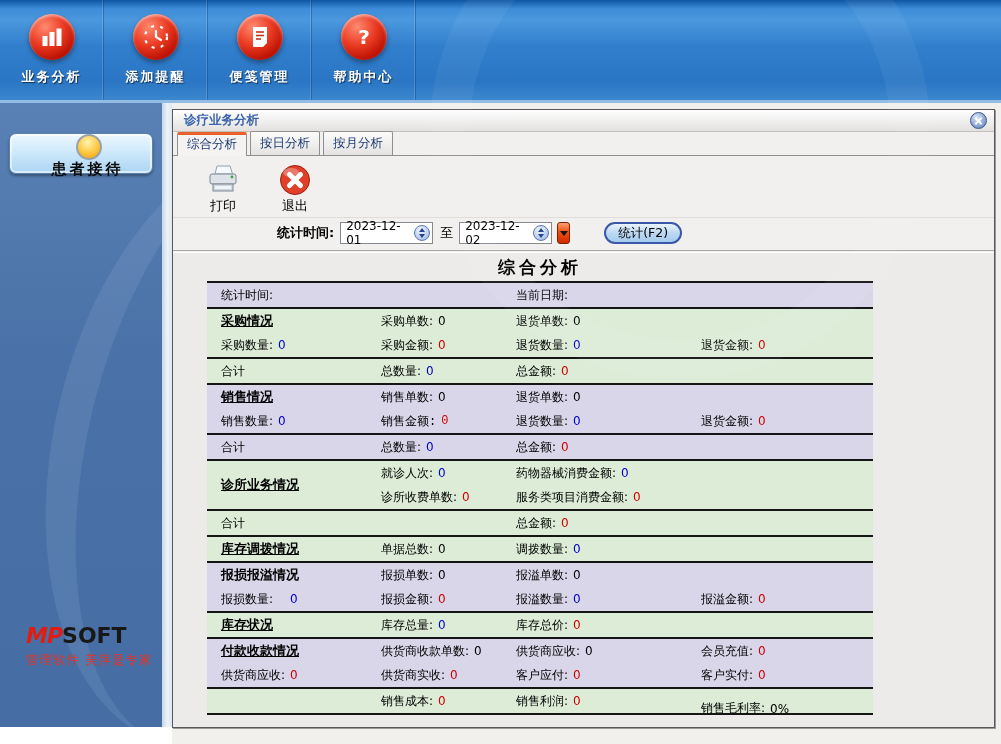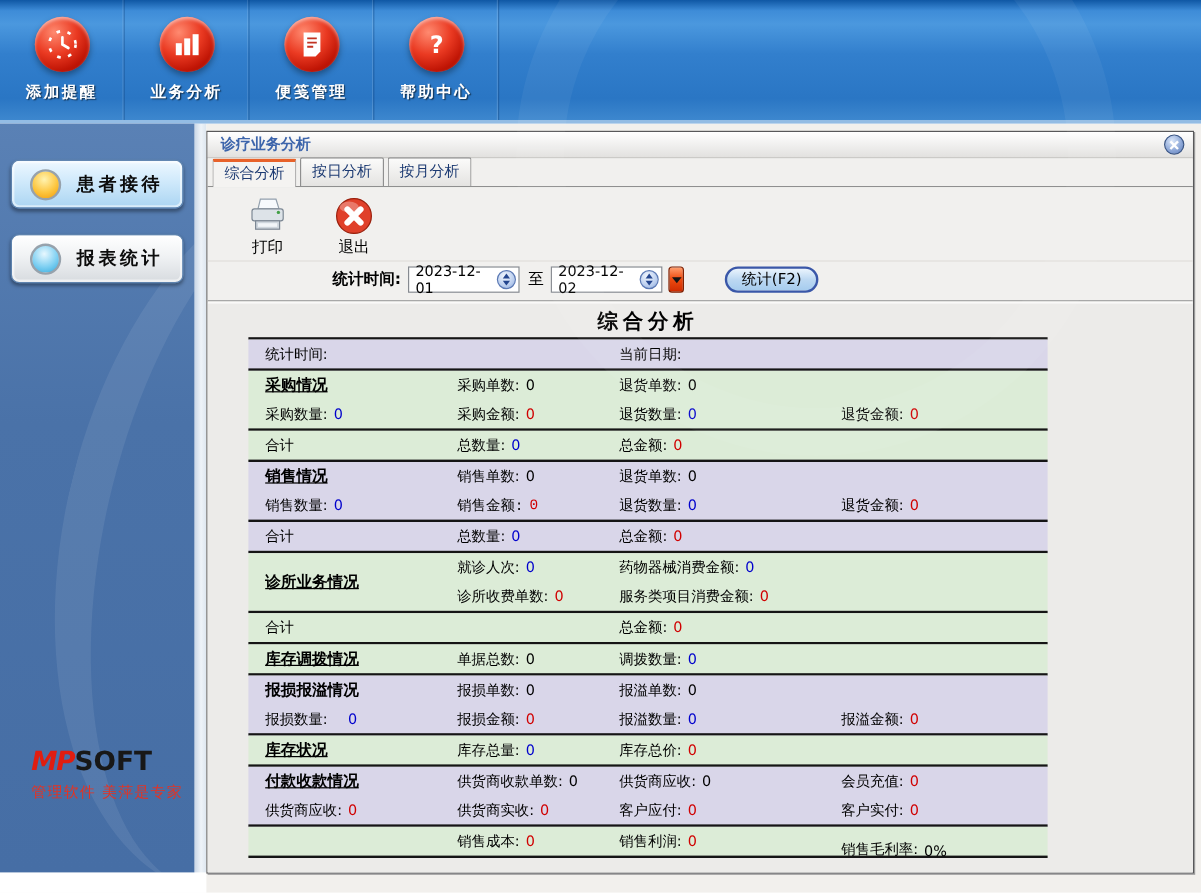--- a/index.html
+++ b/index.html
@@ -28,21 +28,21 @@
   
   .sidebar{width:162px;height:624px;position:relative;overflow:hidden;
     background:linear-gradient(180deg,#5a81b5,#4a72a8 40%,#466ea5);}
   .sidebar::before{content:"";position:absolute;left:55px;top:30px;width:340px;height:620px;
     border-radius:50%;border-left:34px solid rgba(255,255,255,.08);transform:rotate(14deg);}
   .side-nav{padding-top:30px;position:relative;}
   .side-btn{width:144px;height:41px;margin:0 auto 21px;border-radius:7px;border:1px solid #5d82ad;
     background:linear-gradient(180deg,#ffffff,#f0f2f4 45%,#d7dbdf);
     box-shadow:0 0 0 2px rgba(255,255,255,.55) inset,0 2px 3px rgba(0,0,0,.35);
     display:flex;align-items:center;cursor:pointer;}
-  .side-btn.active{background:linear-gradient(180deg,#eef8ff,#cfe9fb 45%,#abd5f2);}
+  .side-btn.active{background:linear-gradient(180deg,#eef8ff,#cfe9fb 45%,#abd5f2);flex-direction:column;}
   .side-orb{width:26px;height:26px;border-radius:50%;margin-left:15px;border:2px solid #97a2ac;flex:none;}
   .orb-orange{background:radial-gradient(circle at 45% 30%,#fff3b0,#fdc63f 55%,#f09a07);}
   .orb-blue{background:radial-gradient(circle at 45% 30%,#e8f8ff,#7fd0f2 55%,#30a8dd);}
   .side-label{margin-left:13px;font-size:15px;font-weight:bold;color:#0c0c0c;letter-spacing:3px;white-space:nowrap;}
   .logo{position:absolute;left:26px;top:520px;}
   .logo-mp{color:#e01d10;font-weight:bold;font-style:italic;font-size:22px;letter-spacing:-1px;}
   .logo-soft{color:#181818;font-weight:bold;font-size:22px;}
   .logo-tag{color:#e23425;font-size:12.5px;margin-top:4px;letter-spacing:1px;white-space:nowrap;}
 
   .divider{width:10px;height:624px;background:linear-gradient(90deg,#c9d6e6,#eef3f8 55%,#dde6ef);}
@@ -104,36 +104,36 @@
   .lbl.section{font-weight:bold;text-decoration:underline;font-size:13px;}
   .lbl.section-plain{font-weight:bold;font-size:13px;}
   .val{margin-left:5px;} .v-blue{color:#0000cc;} .v-red{color:#d00000;} .v-black{color:#000;}
 </style>
 </head>
 <body>
 
 <div class="toolbar" id="top-toolbar">
     <div class="tb-item">
       <div class="tb-icon">
-        <svg width="30" height="30" viewBox="0 0 30 30">
-          <circle cx="15" cy="15" r="11" fill="none" stroke="#fff" stroke-width="2.2" stroke-dasharray="3 6.3"></circle>
-          <path d="M15 9v6l5 3" fill="none" stroke="#fff" stroke-width="2.2" stroke-linecap="round"></path>
-        </svg>
-      </div>
-      <div class="tb-label">添加提醒</div>
-    </div>
-    <div class="tb-item">
-      <div class="tb-icon">
         <svg width="26" height="26" viewBox="0 0 26 26">
           <rect x="3.5" y="12" width="5" height="10" fill="#fff"></rect>
           <rect x="10.5" y="8" width="5" height="14" fill="#fff"></rect>
           <rect x="17.5" y="4.5" width="5" height="17.5" fill="#fff"></rect>
         </svg>
       </div>
       <div class="tb-label">业务分析</div>
+    </div>
+    <div class="tb-item">
+      <div class="tb-icon">
+        <svg width="30" height="30" viewBox="0 0 30 30">
+          <circle cx="15" cy="15" r="11" fill="none" stroke="#fff" stroke-width="2.2" stroke-dasharray="3 6.3"></circle>
+          <path d="M15 9v6l5 3" fill="none" stroke="#fff" stroke-width="2.2" stroke-linecap="round"></path>
+        </svg>
+      </div>
+      <div class="tb-label">添加提醒</div>
     </div>
     <div class="tb-item">
       <div class="tb-icon">
         <svg width="26" height="26" viewBox="0 0 26 26">
           <path d="M6 3h14v16l-4 4H6z" fill="#fff"></path>
           <g stroke="#c23322" stroke-width="1.6">
             <line x1="9" y1="8" x2="17" y2="8"></line>
             <line x1="9" y1="11.5" x2="17" y2="11.5"></line>
             <line x1="9" y1="15" x2="14" y2="15"></line>
           </g>
@@ -150,24 +150,20 @@
       <div class="tb-label">帮助中心</div>
     </div>
   </div>
 
 <div class="main">
   <div class="sidebar">
     <div class="side-nav" id="sidebar-nav">
         <div class="side-btn active">
           <span class="side-orb orb-orange"></span>
           <span class="side-label">患者接待</span>
-        </div>
-        <div class="side-btn">
-          <span class="side-orb orb-blue"></span>
-          <span class="side-label">报表统计</span>
         </div>
       </div>
     <div class="logo">
       <div><span class="logo-mp">MP</span><span class="logo-soft">SOFT</span></div>
       <div class="logo-tag">管理软件 美萍是专家</div>
     </div>
   </div>
   <div class="divider"></div>
   <div class="workspace">
     <div class="window">

